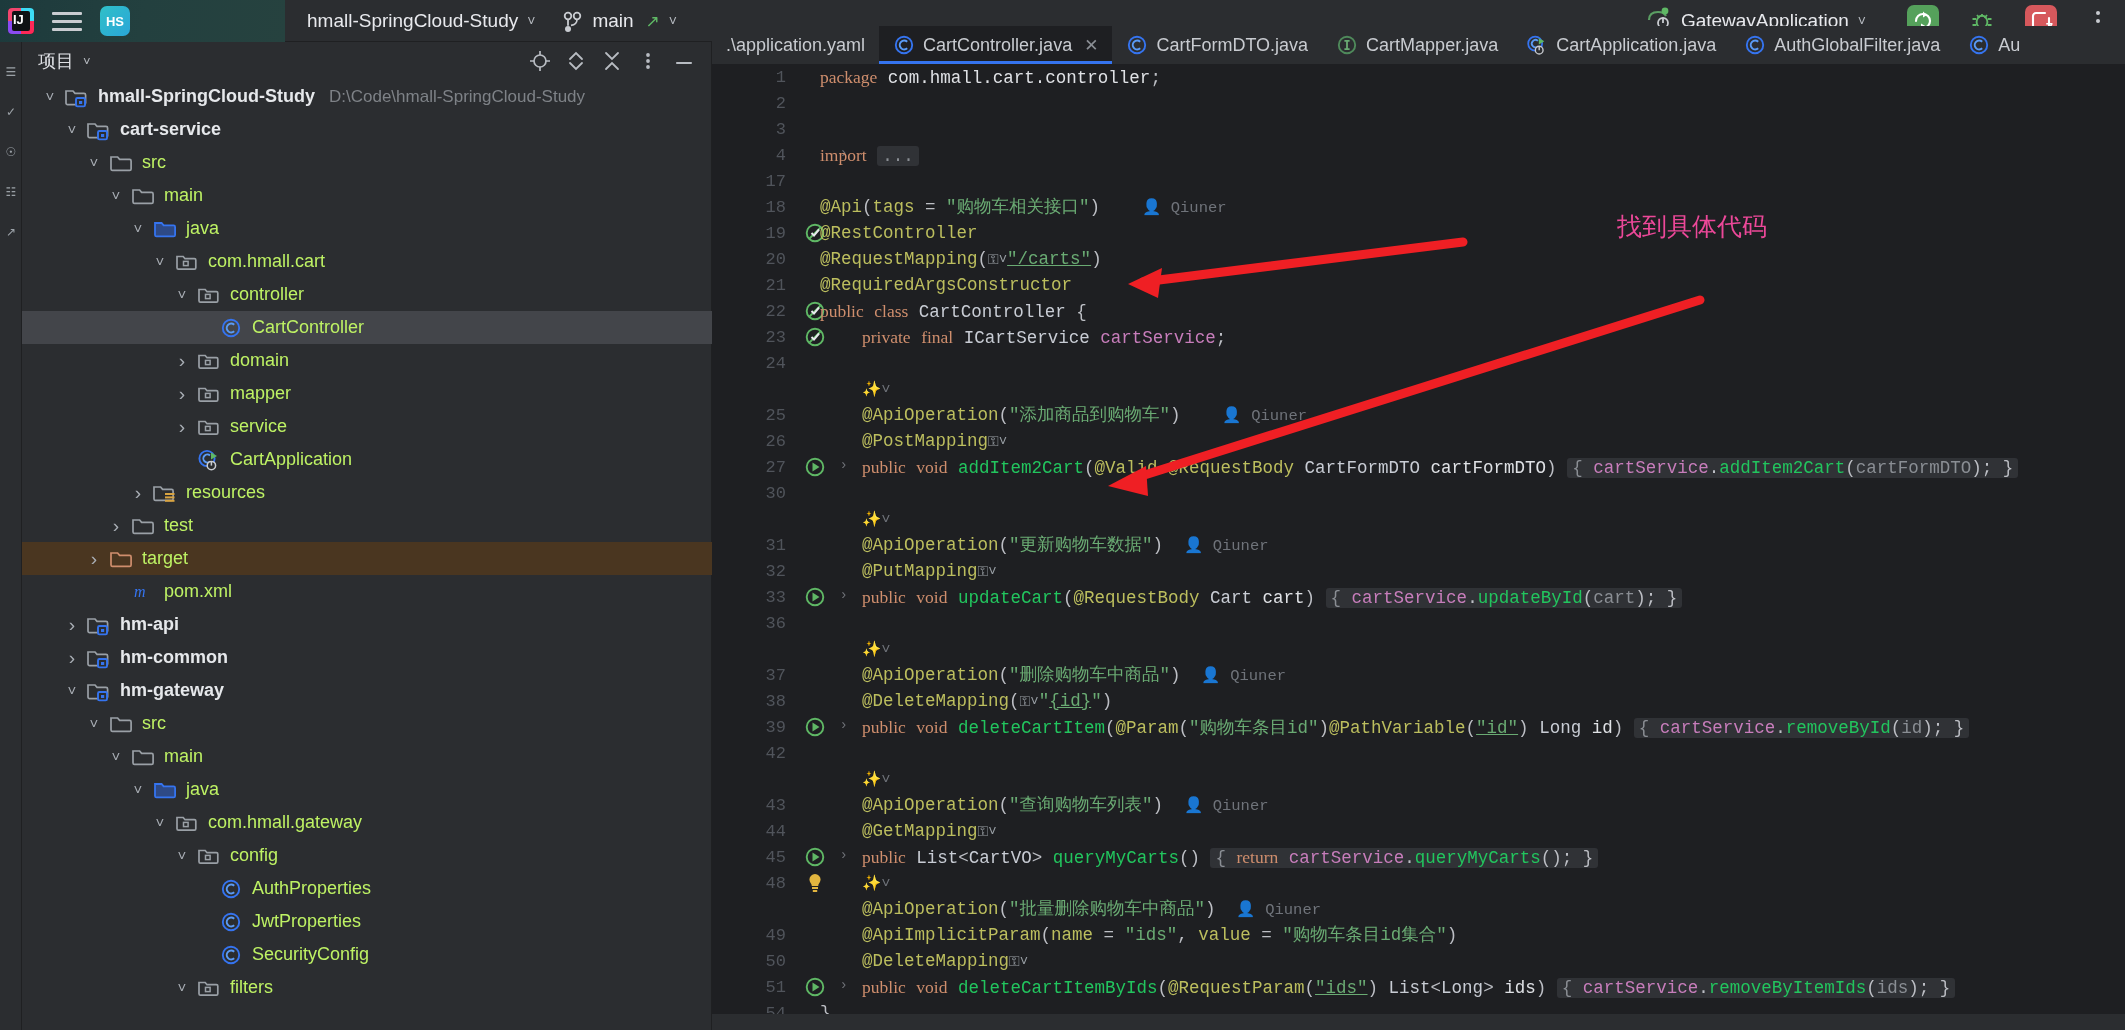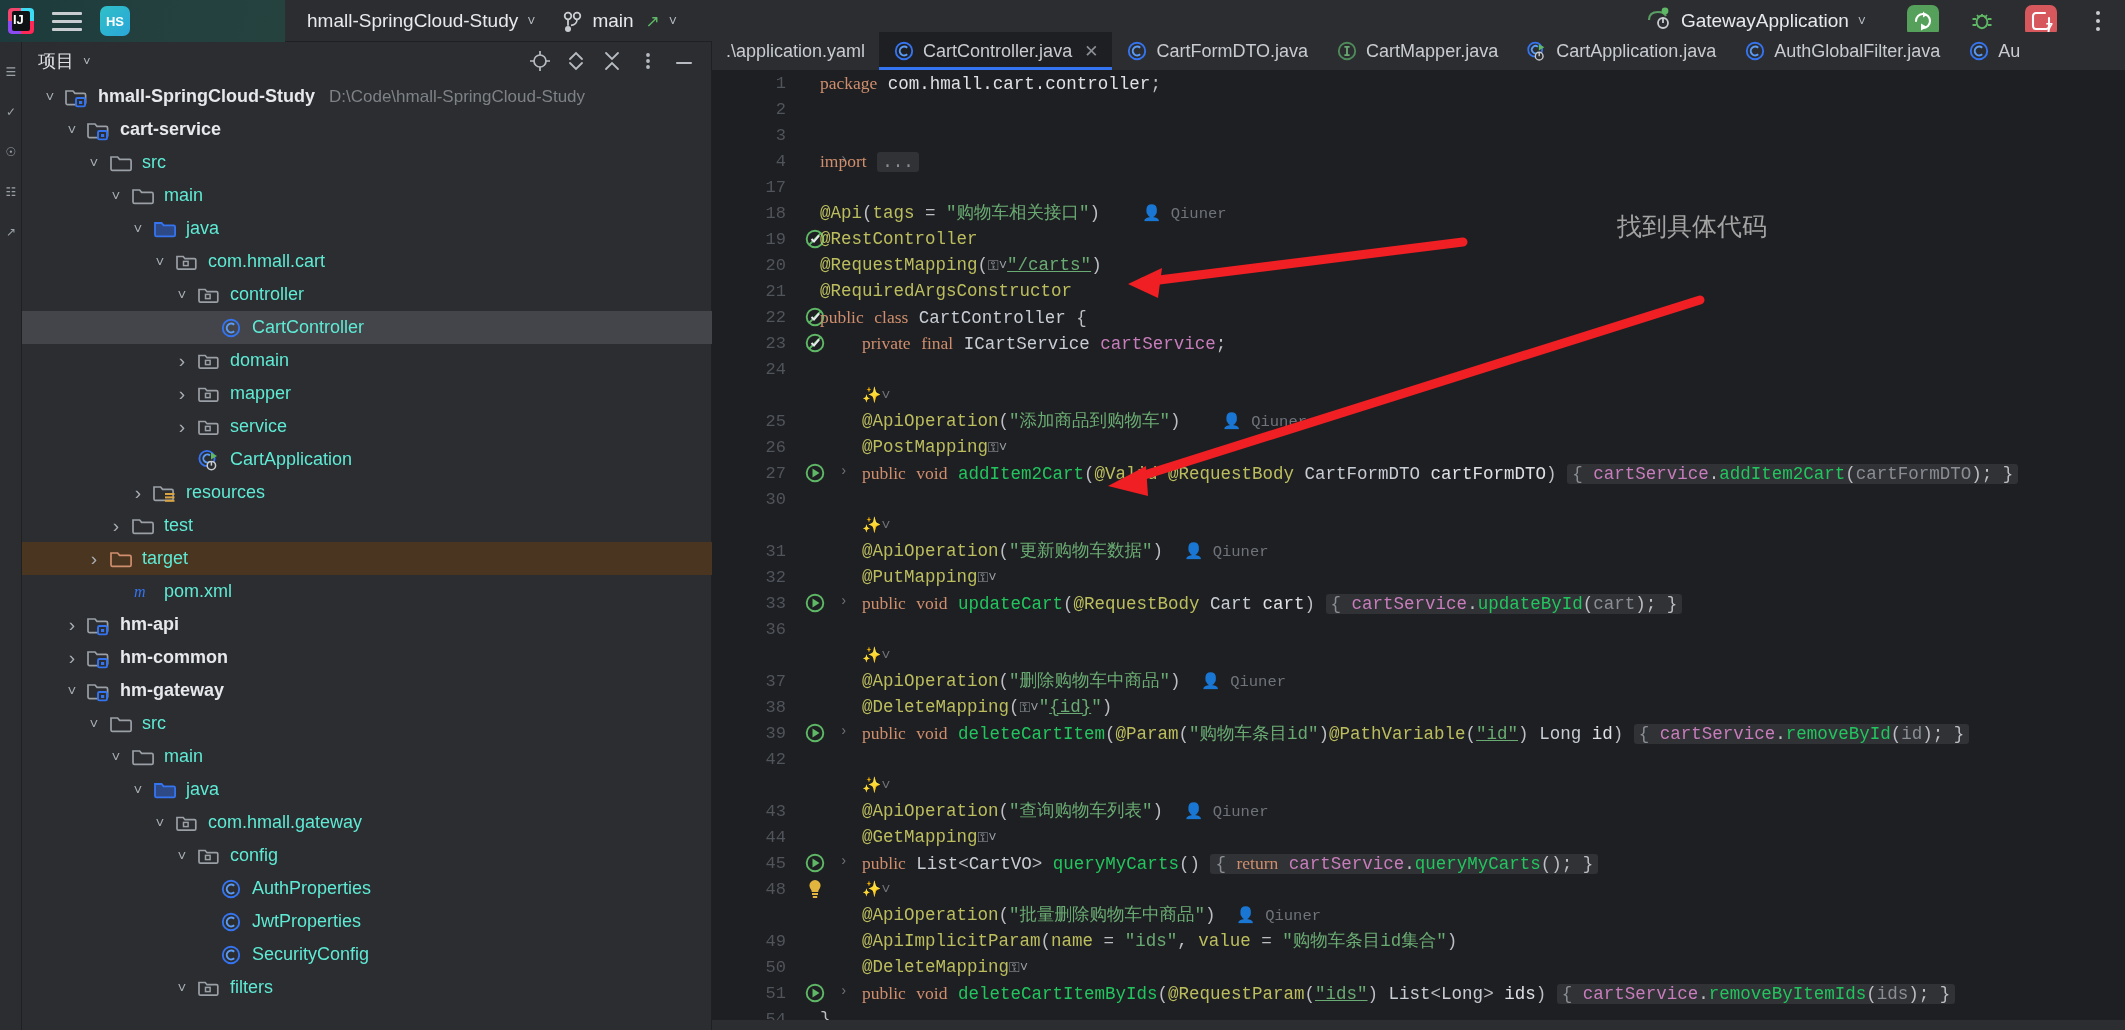--- a/index.html
+++ b/index.html
@@ -70,29 +70,29 @@
   #proj-tools { position:absolute; right:10px; top:0; height:38px; display:flex; align-items:center; gap:2px; }
   .ptool { width:34px; height:34px; display:flex; align-items:center; justify-content:center;
            color:#b8bcc2; cursor:pointer; }
 
   #tree { position:absolute; left:0; top:38px; width:690px; height:950px; overflow:hidden; }
   .trow { height:33px; display:flex; align-items:center; white-space:nowrap; position:relative; }
   .trow.sel { background:#43454a; }
   .trow.hl  { background:#4a3620; }
   .tw { width:28px; height:33px; display:flex; align-items:center; justify-content:center;
         color:#a9aeb5; font-size:13px; flex:0 0 auto; }
-  .tlabel { font-size:18px; color:#5eead4; }
+  .tlabel { font-size:18px; color:#bef264; }
   .tlabel.bold { font-weight:bold; color:#e6e8eb; }
   .tpath { font-size:17px; color:#7e8287; margin-left:14px; }
   .ticon { width:26px; height:33px; flex:0 0 auto; display:flex; align-items:center; justify-content:center;
            margin-right:8px; }
   .ticon svg { display:block; }
 
   
-  #editor { position:absolute; left:712px; top:32px; width:1413px; height:988px; background:#1e1f22; }
+  #editor { position:absolute; left:712px; top:26px; width:1413px; height:988px; background:#1e1f22; }
   #tabbar { height:38px; background:#2b2d30; display:flex; align-items:stretch; overflow:hidden; }
   .tab { display:flex; align-items:center; padding:0 14px; white-space:nowrap; cursor:pointer; position:relative; }
   .tab.active { background:#1e1f22; }
   .tab.active::after { content:''; position:absolute; left:0; right:0; bottom:0; height:3px; background:#3574f0; }
   .tab-ico { width:22px; height:22px; margin-right:8px; flex:0 0 auto; display:flex; align-items:center; justify-content:center; }
   .tab-label { font-size:18px; color:#c8cbd0; }
   .tab-close { margin-left:12px; color:#8a8e94; font-size:17px; }
 
   #codearea { position:absolute; left:0; top:38px; width:1413px; height:950px; background:#1e1f22; overflow:hidden; }
   #gutter { position:absolute; left:0; top:0; width:80px; height:950px; background:#1e1f22; }
@@ -809,13 +809,13 @@
   <path d="M1120 245 L1465 248" stroke="#ef1f24" stroke-width="0" fill="none"></path>
   <g>
     <path d="M1463 242 L1143 282" stroke="#ef1f24" stroke-width="9" stroke-linecap="round" fill="none"></path>
     <path d="M1128 284 L1162 268 L1158 298 Z" fill="#ef1f24"></path>
   </g>
   <g>
     <path d="M1700 300 L1135 478" stroke="#ef1f24" stroke-width="9" stroke-linecap="round" fill="none"></path>
     <path d="M1108 486 L1146 466 L1148 496 Z" fill="#ef1f24"></path>
   </g>
 </svg>
-<div id="note" style="color: #a3a3a3;">找到具体代码</div>
+<div id="note" style="color: #ec4899;">找到具体代码</div>
 
 </body></html>

